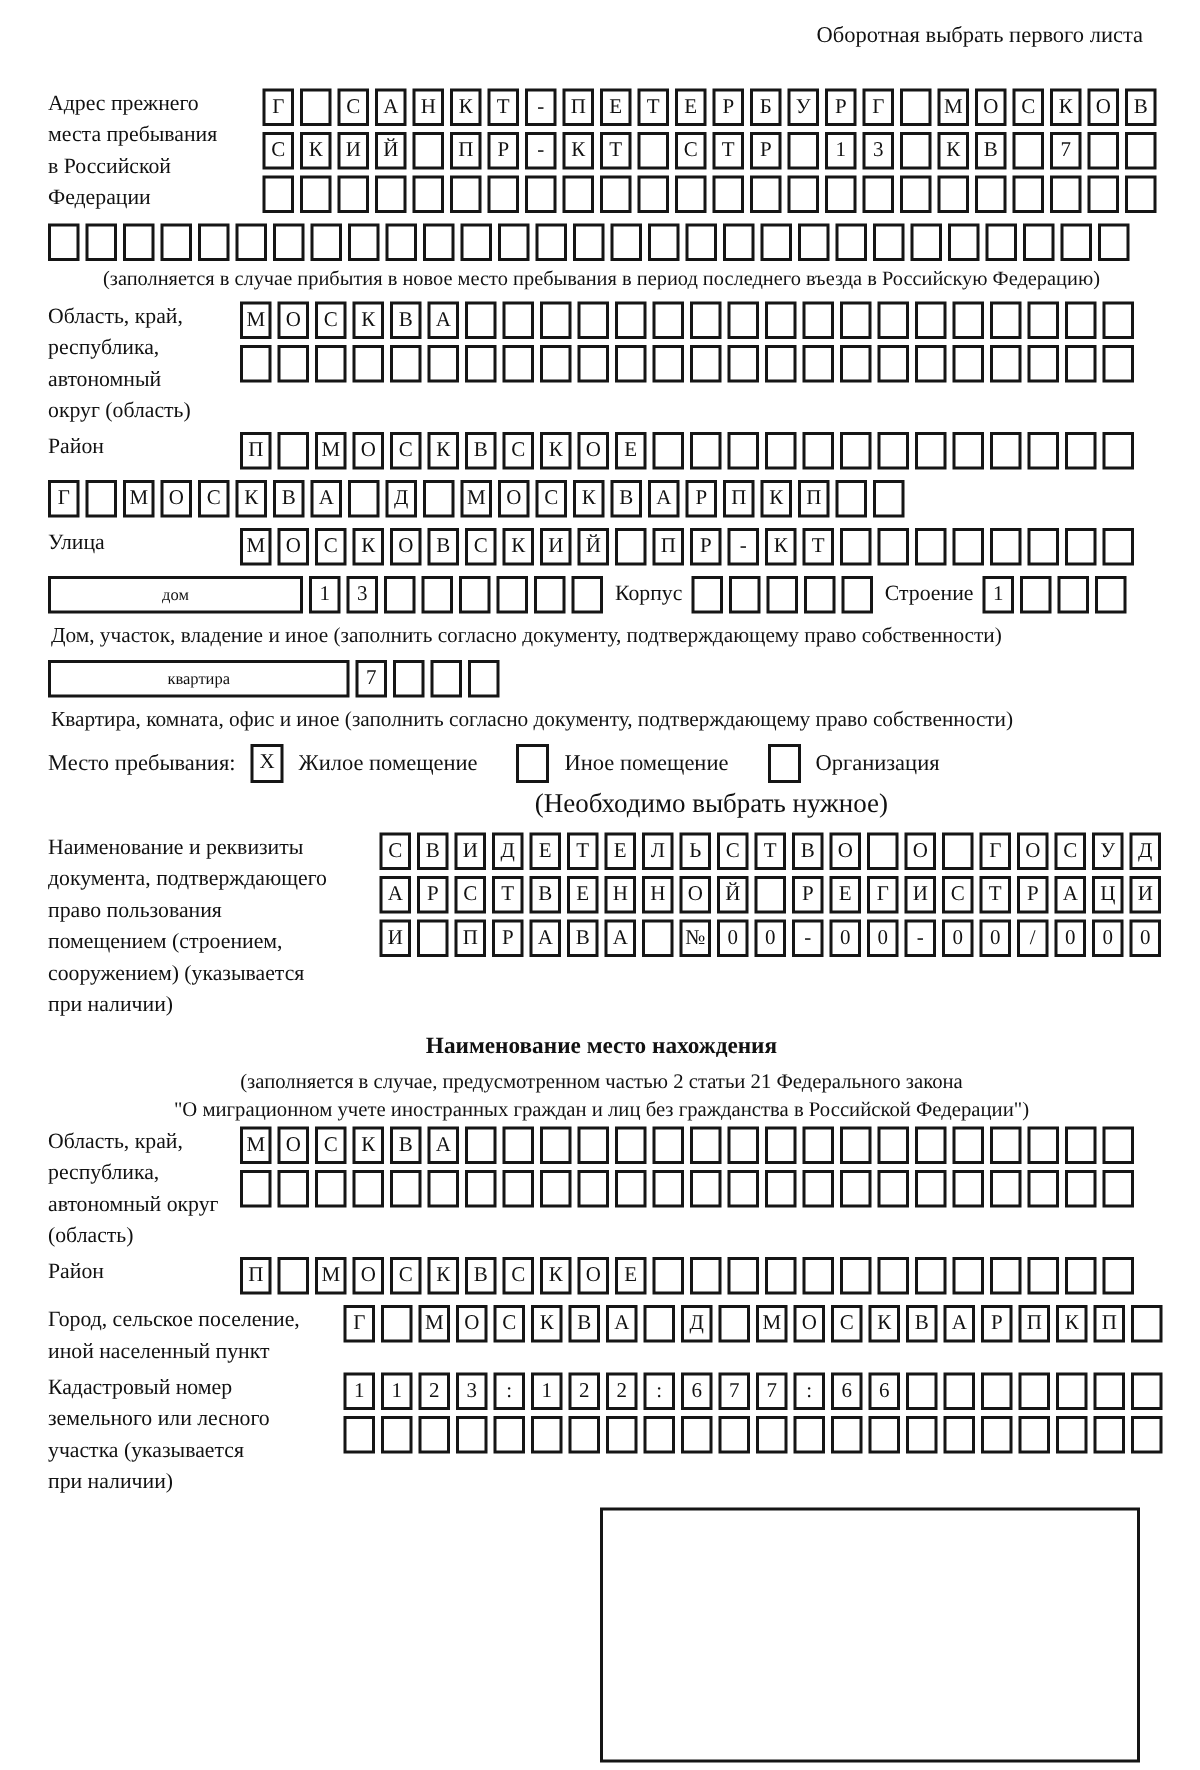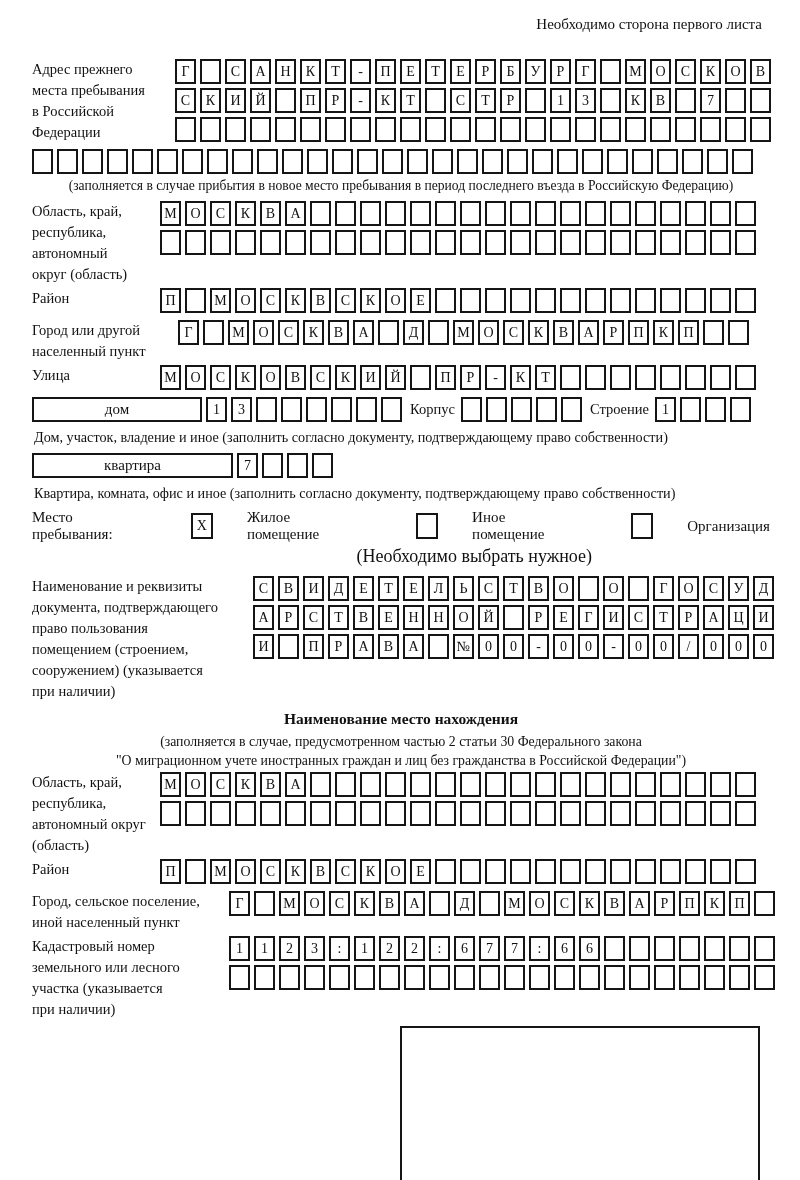--- a/index.html
+++ b/index.html
@@ -20,47 +20,47 @@
   .rows{flex:1;}
   .cellrow{display:flex;margin-bottom:4px;flex:none;}
   .cell{flex:none;display:inline-flex;align-items:center;justify-content:center;
         width:17px;height:21px;border:2px solid #151515;margin-right:4px;
         font-size:14px;line-height:1;background:#fff;}
 
   .center-note{text-align:center;font-size:13.6px;margin:3px 0 7px;}
   .sec-title{text-align:center;font-weight:bold;font-size:15.5px;margin:4px 0 9px;}
 
   .wide-box{box-sizing:border-box;border:2px solid #151515;height:25px;display:flex;
-            align-items:center;justify-content:center;font-size:15px;flex:none;margin-right:4px;}
+            align-items:center;justify-content:center;font-size:11px;flex:none;margin-right:4px;}
   .house-box{width:170px;}
   .apt-box{width:201px;}
   .inline-lbl{font-size:14.5px;line-height:25px;flex:none;margin:0 6px 0 4px;}
 
   .caption{font-size:14.2px;margin:1px 0 7px 2px;}
 
-  .stayrow{align-items:center;margin-top:4px;gap:24px;}
+  .stayrow{align-items:center;margin-top:4px;}
   .stay-lbl{font-size:15px;margin-right:10px;}
   .opt-lbl{font-size:15px;margin:0 26px 0 10px;}
   .opt-lbl:last-child{margin-right:0;}
   .checkbox{flex:none;display:inline-flex;align-items:center;justify-content:center;
             width:18px;height:22px;border:2px solid #151515;font-size:14px;}
   .hint{width:560px;text-align:right;font-size:18px;margin:3px 0 9px;}
 
   .fact-title{text-align:center;font-weight:bold;font-size:15.5px;margin:8px 0 6px;}
   .fact-note{text-align:center;font-size:13.8px;margin:0 0 3px;}
 
   .stamp-box{box-sizing:border-box;width:360px;height:170px;border:2px solid #151515;
              margin:6px 0 6px 368px;}
 </style>
 </head>
 <body>
 
 <div class="page">
 
-  <div class="side-note">Необходимо сторона первого листа</div>
+  <div class="side-note">Оборотная выбрать первого листа</div>
 
   <div class="flexrow">
     <div class="lbl w143">Адрес прежнего
 места пребывания
 в Российской
 Федерации</div>
     <div class="rows">
       <div class="cellrow">
           <span class="cell">Г</span>
           <span class="cell"></span>
@@ -260,22 +260,20 @@
         <span class="cell"></span>
         <span class="cell"></span>
         <span class="cell"></span>
         <span class="cell"></span>
         <span class="cell"></span>
         <span class="cell"></span>
       </div>
   </div>
 
   <div class="flexrow">
-    <div class="lbl w146">Город или другой
-населенный пункт</div>
     <div class="cellrow">
         <span class="cell">Г</span>
         <span class="cell"></span>
         <span class="cell">М</span>
         <span class="cell">О</span>
         <span class="cell">С</span>
         <span class="cell">К</span>
         <span class="cell">В</span>
         <span class="cell">А</span>
         <span class="cell"></span>
@@ -456,21 +454,21 @@
           <span class="cell">0</span>
           <span class="cell">/</span>
           <span class="cell">0</span>
           <span class="cell">0</span>
           <span class="cell">0</span>
         </div>
     </div>
   </div>
 
   <div class="fact-title">Наименование место нахождения</div>
-  <div class="fact-note">(заполняется в случае, предусмотренном частью 2 статьи 30 Федерального закона</div>
+  <div class="fact-note">(заполняется в случае, предусмотренном частью 2 статьи 21 Федерального закона</div>
   <div class="fact-note">"О миграционном учете иностранных граждан и лиц без гражданства в Российской Федерации")</div>
 
   <div class="flexrow">
     <div class="lbl w128">Область, край,
 республика,
 автономный округ
 (область)</div>
     <div class="rows">
       <div class="cellrow">
           <span class="cell">М</span>

